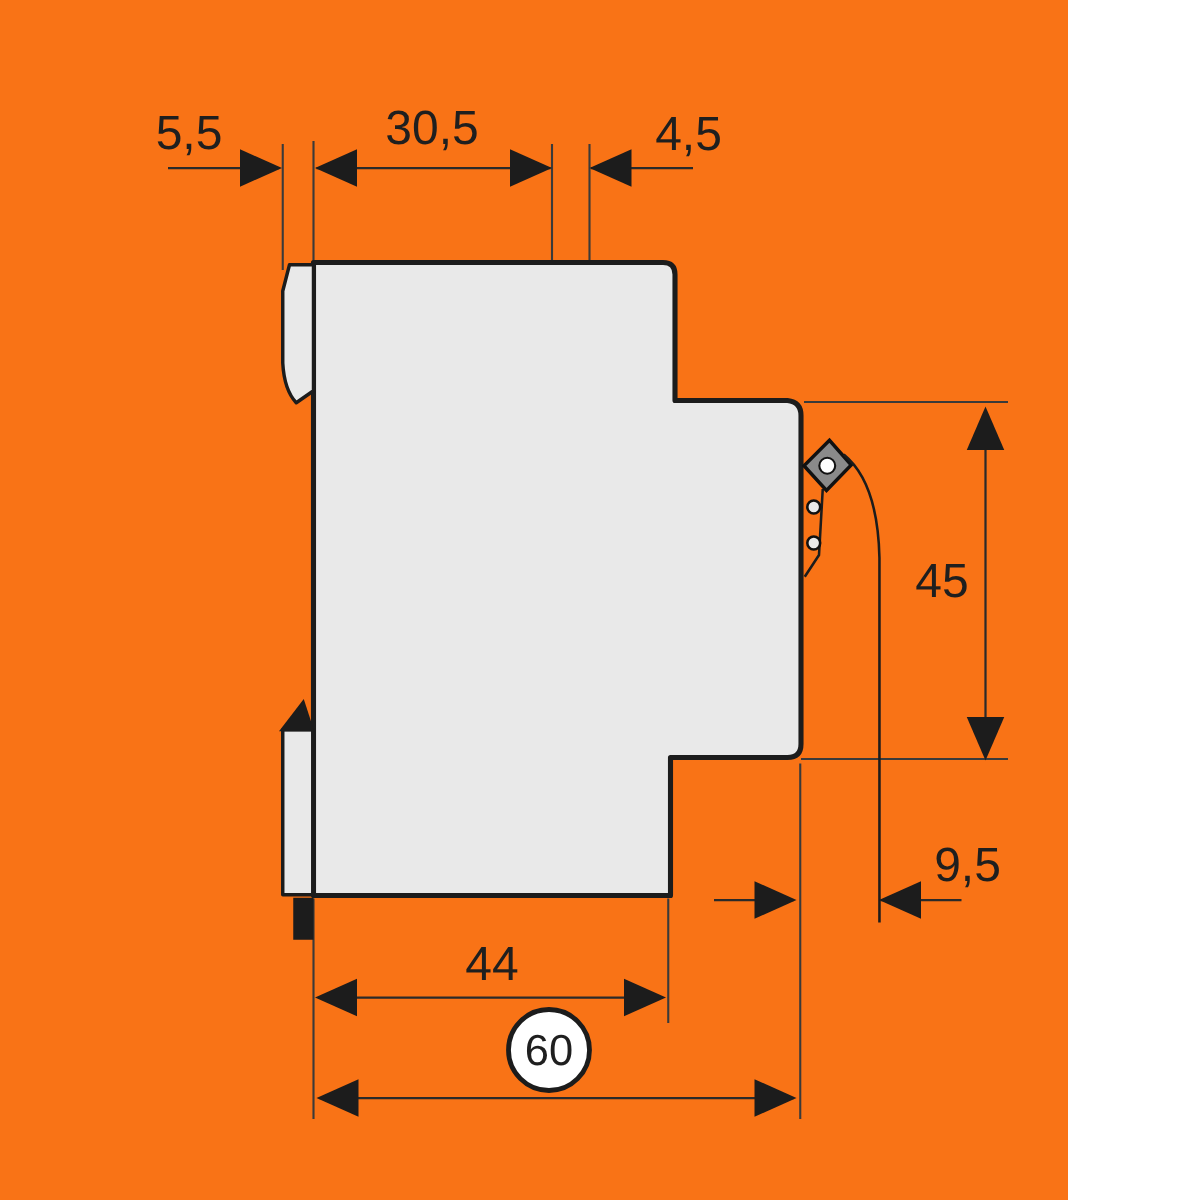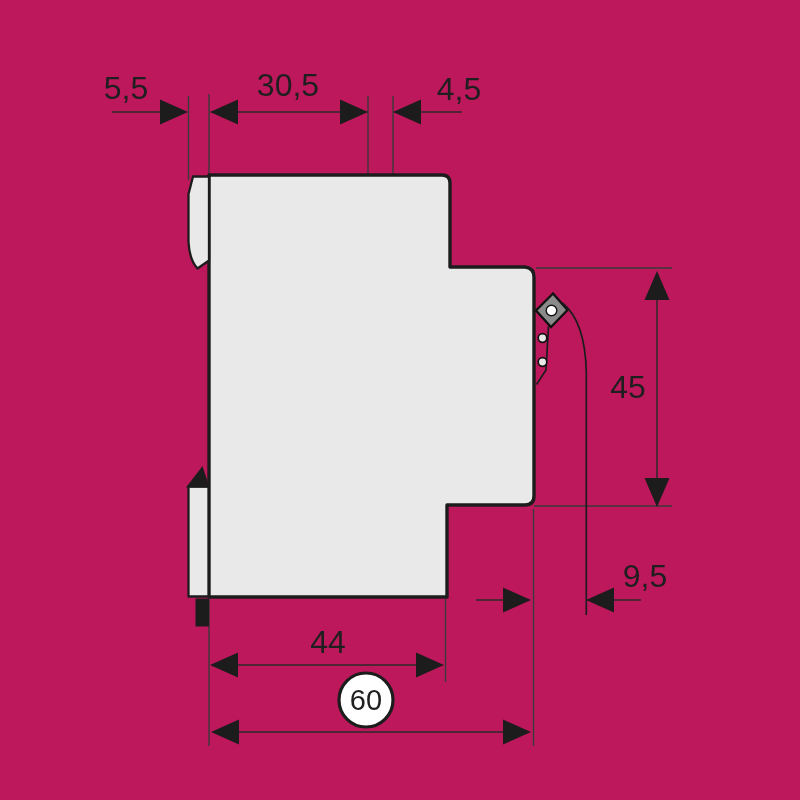--- a/index.html
+++ b/index.html
@@ -3,23 +3,23 @@
 <meta charset="utf-8">
 <style>
   html, body {
     margin: 0;
     padding: 0;
     background: #ffffff;
     font-family: "Liberation Sans", sans-serif;
   }
   .canvas {
     position: relative;
-    width: 800px;
+    width: 712px;
     height: 800px;
-    background: #be185d;
+    background: #f97316;
     overflow: hidden;
   }
   svg { display: block; }
   .outline {
     stroke: #1c1c1c;
     stroke-width: 3.4;
     stroke-linejoin: round;
   }
   .tab-outline {
     stroke: #1c1c1c;

